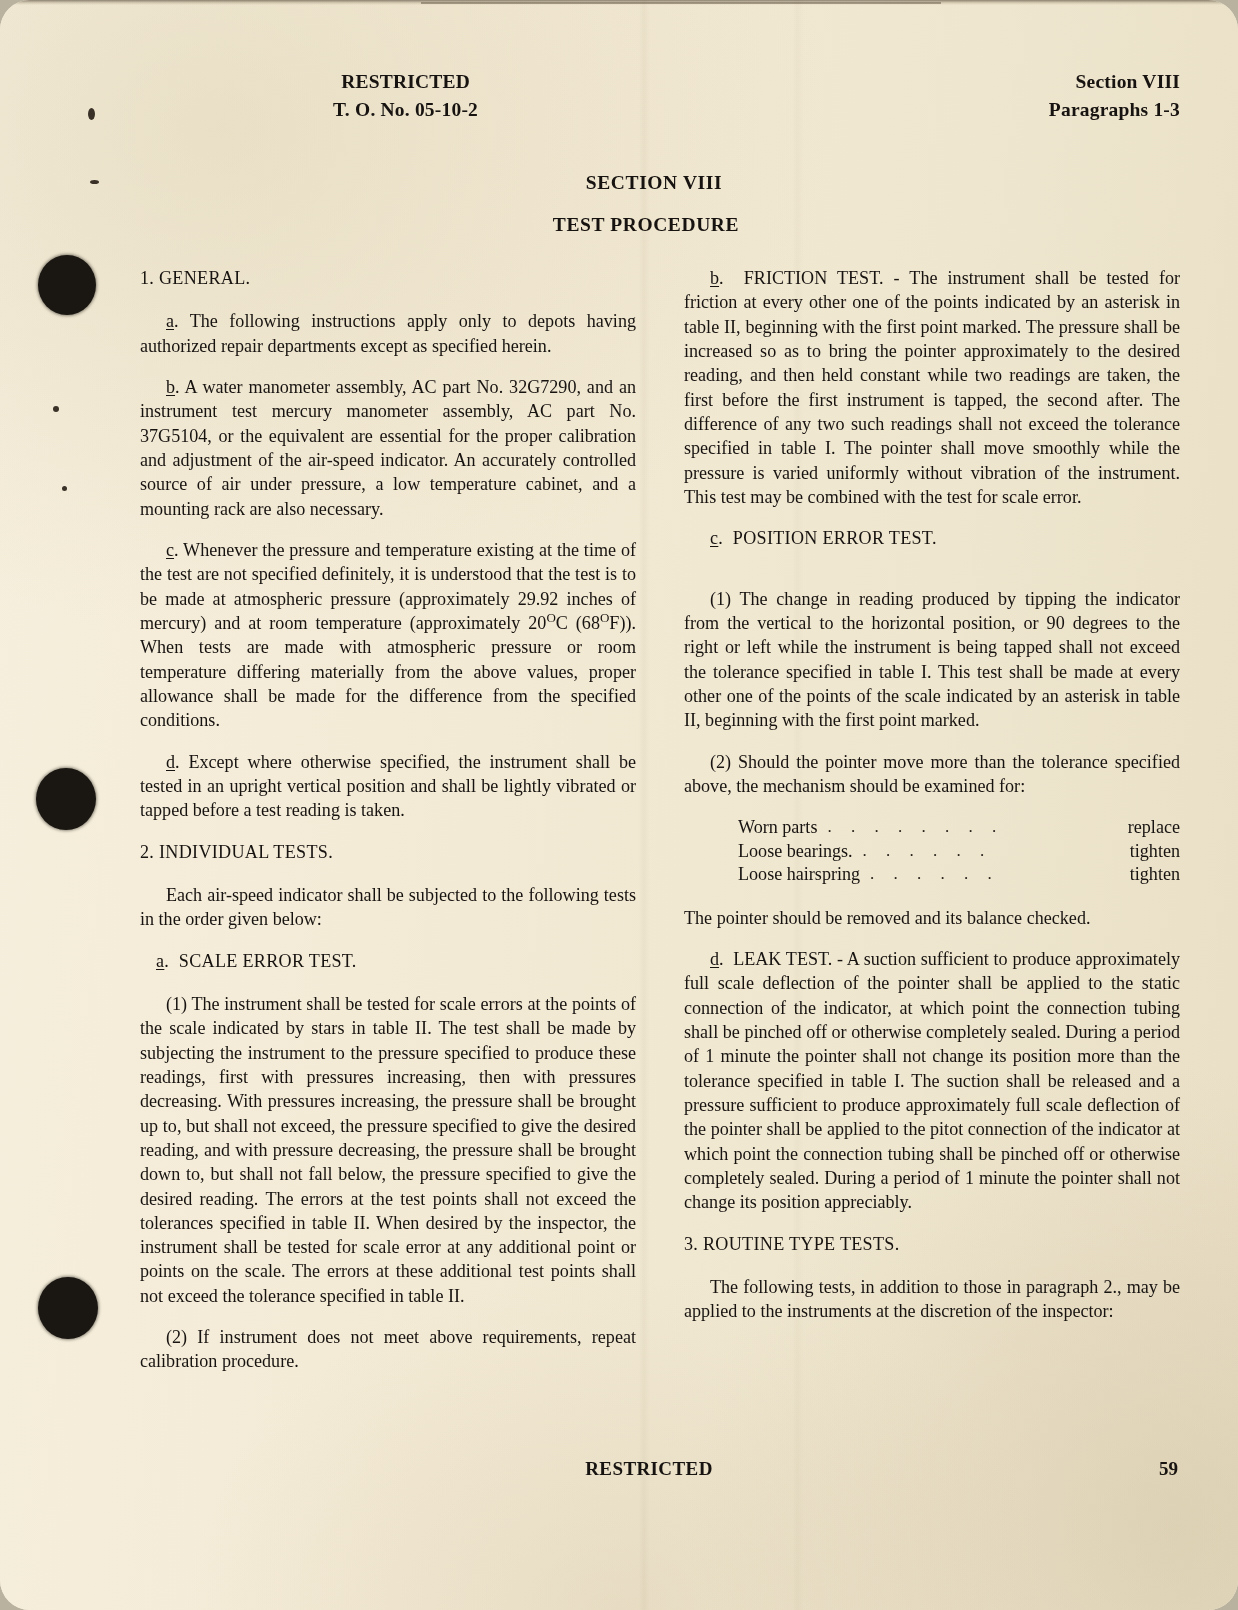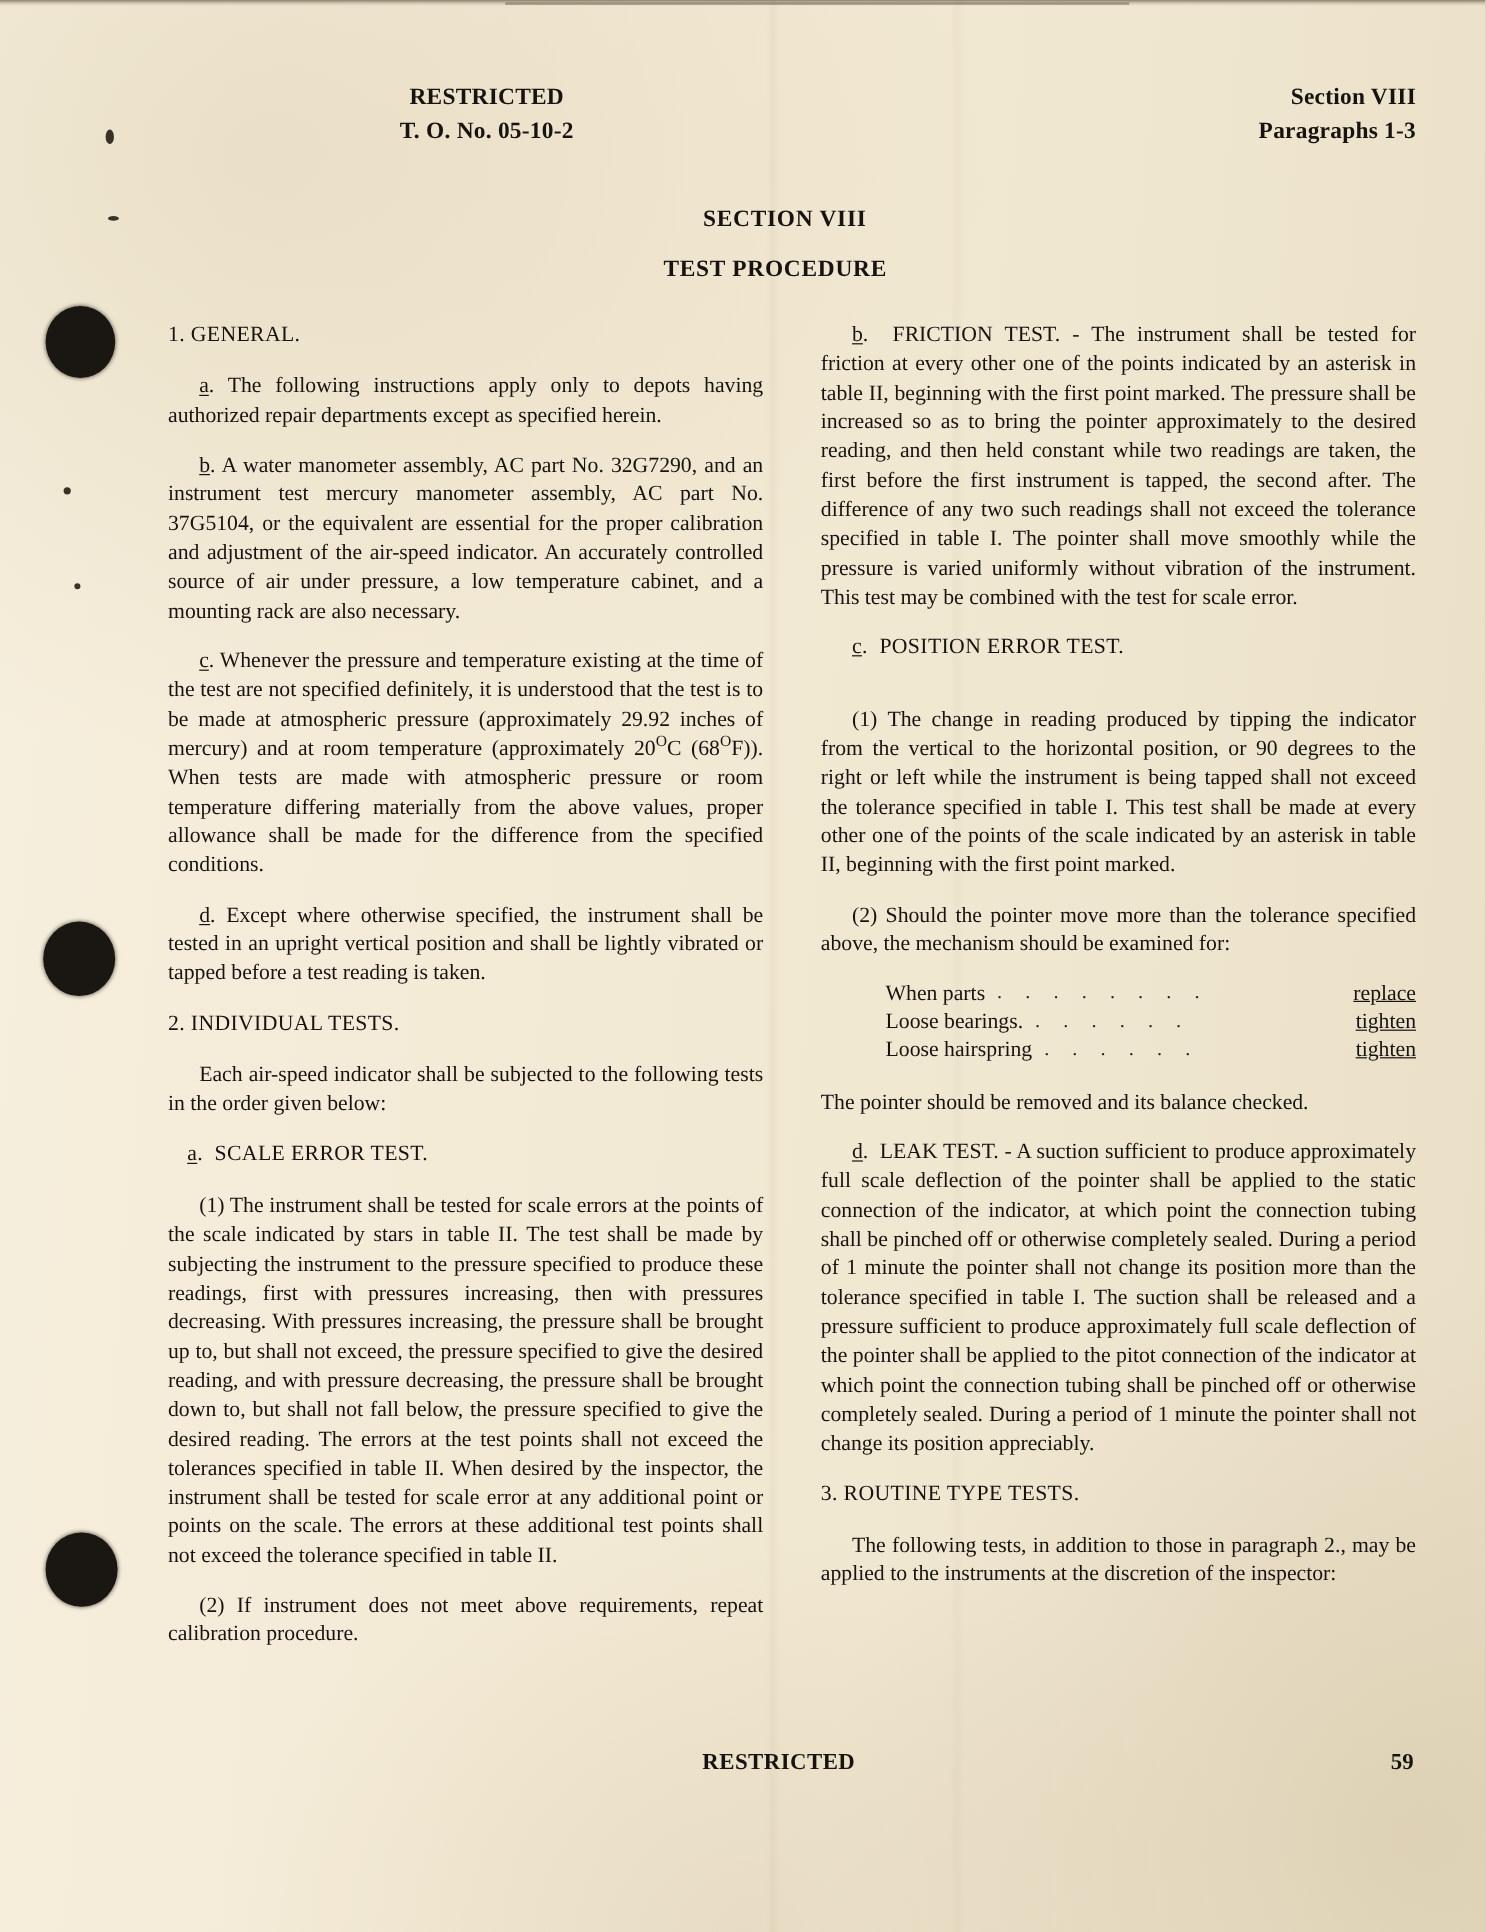--- a/index.html
+++ b/index.html
@@ -9,20 +9,21 @@
   }
   body {
     font-family: "Liberation Serif", serif;
   }
   .page {
     position: relative;
     width: 1238px;
     height: 1610px;
     background: #f4ecd8;
     overflow: hidden;
+    border-radius: 30px;
   }
   
   .paper-tone {
     position: absolute;
     inset: 0;
     background:
       radial-gradient(ellipse 70% 45% at 18% 8%, rgba(216,203,170,0.40), rgba(216,203,170,0) 70%),
       radial-gradient(ellipse 55% 40% at 95% 95%, rgba(206,191,158,0.45), rgba(206,191,158,0) 72%),
       radial-gradient(ellipse 50% 30% at 50% 100%, rgba(212,198,166,0.35), rgba(212,198,166,0) 70%),
       linear-gradient(95deg, #f6efdd 0%, #f3ead5 40%, #efe6cf 72%, #e9dfc6 100%);
@@ -168,21 +169,21 @@
   .leader-dots {
     flex: 1 1 auto;
     overflow: hidden;
     margin: 0 10px;
     letter-spacing: 7.5px;
     font-size: 17px;
     color: #241f18;
     position: relative;
     top: -1px;
   }
-  .leader-value { flex: none; text-decoration: underline; }
+  .leader-value { flex: none; }
 
   
   .footer-restricted {
     position: absolute;
     top: 1458px;
     left: 0; right: 0;
     text-align: center;
     padding-left: 60px;
     font-weight: bold;
     font-size: 19px;
@@ -260,21 +261,21 @@
         <p><span class="indent"></span><u class="lt">b</u>.&nbsp; <span>FRICTION TEST.</span><span> - The instrument shall be tested for friction at every other one of the points indicated by an asterisk in table II, beginning with the first point marked.  The pressure shall be increased so as to bring the pointer approximately to the desired reading, and then held constant while two readings are taken, the first before the first instrument is tapped, the second after.  The difference of any two such readings shall not exceed the tolerance specified in table I. The pointer shall move smoothly while the pressure is varied uniformly without vibration of the instrument. This test may be combined with the test for scale error.</span></p>
 
         <p class="heading" style="margin-bottom:36px;"><span class="indent"></span><u class="lt">c</u>.&nbsp; <span>POSITION ERROR TEST.</span></p>
 
         <p><span class="indent"></span><span>(1)  The change in reading produced by tipping the indicator from the vertical to the horizontal position, or 90 degrees to the right or left while the instrument is being tapped shall not exceed the tolerance specified in table I.  This test shall be made at every other one of the points of the scale indicated by an asterisk in table II, beginning with the first point marked.</span></p>
 
         <p class="tight"><span class="indent"></span><span>(2)  Should the pointer move more than the tolerance specified above, the mechanism should be examined for:</span></p>
 
         <div class="leader-list">
           <div class="leader-row">
-            <span class="leader-label">When parts</span>
+            <span class="leader-label">Worn parts</span>
             <span class="leader-dots">. . . . . . . .</span>
             <span class="leader-value">replace</span>
           </div>
           <div class="leader-row">
             <span class="leader-label">Loose bearings.</span>
             <span class="leader-dots">. . . . . .</span>
             <span class="leader-value">tighten</span>
           </div>
           <div class="leader-row">
             <span class="leader-label">Loose hairspring</span>

